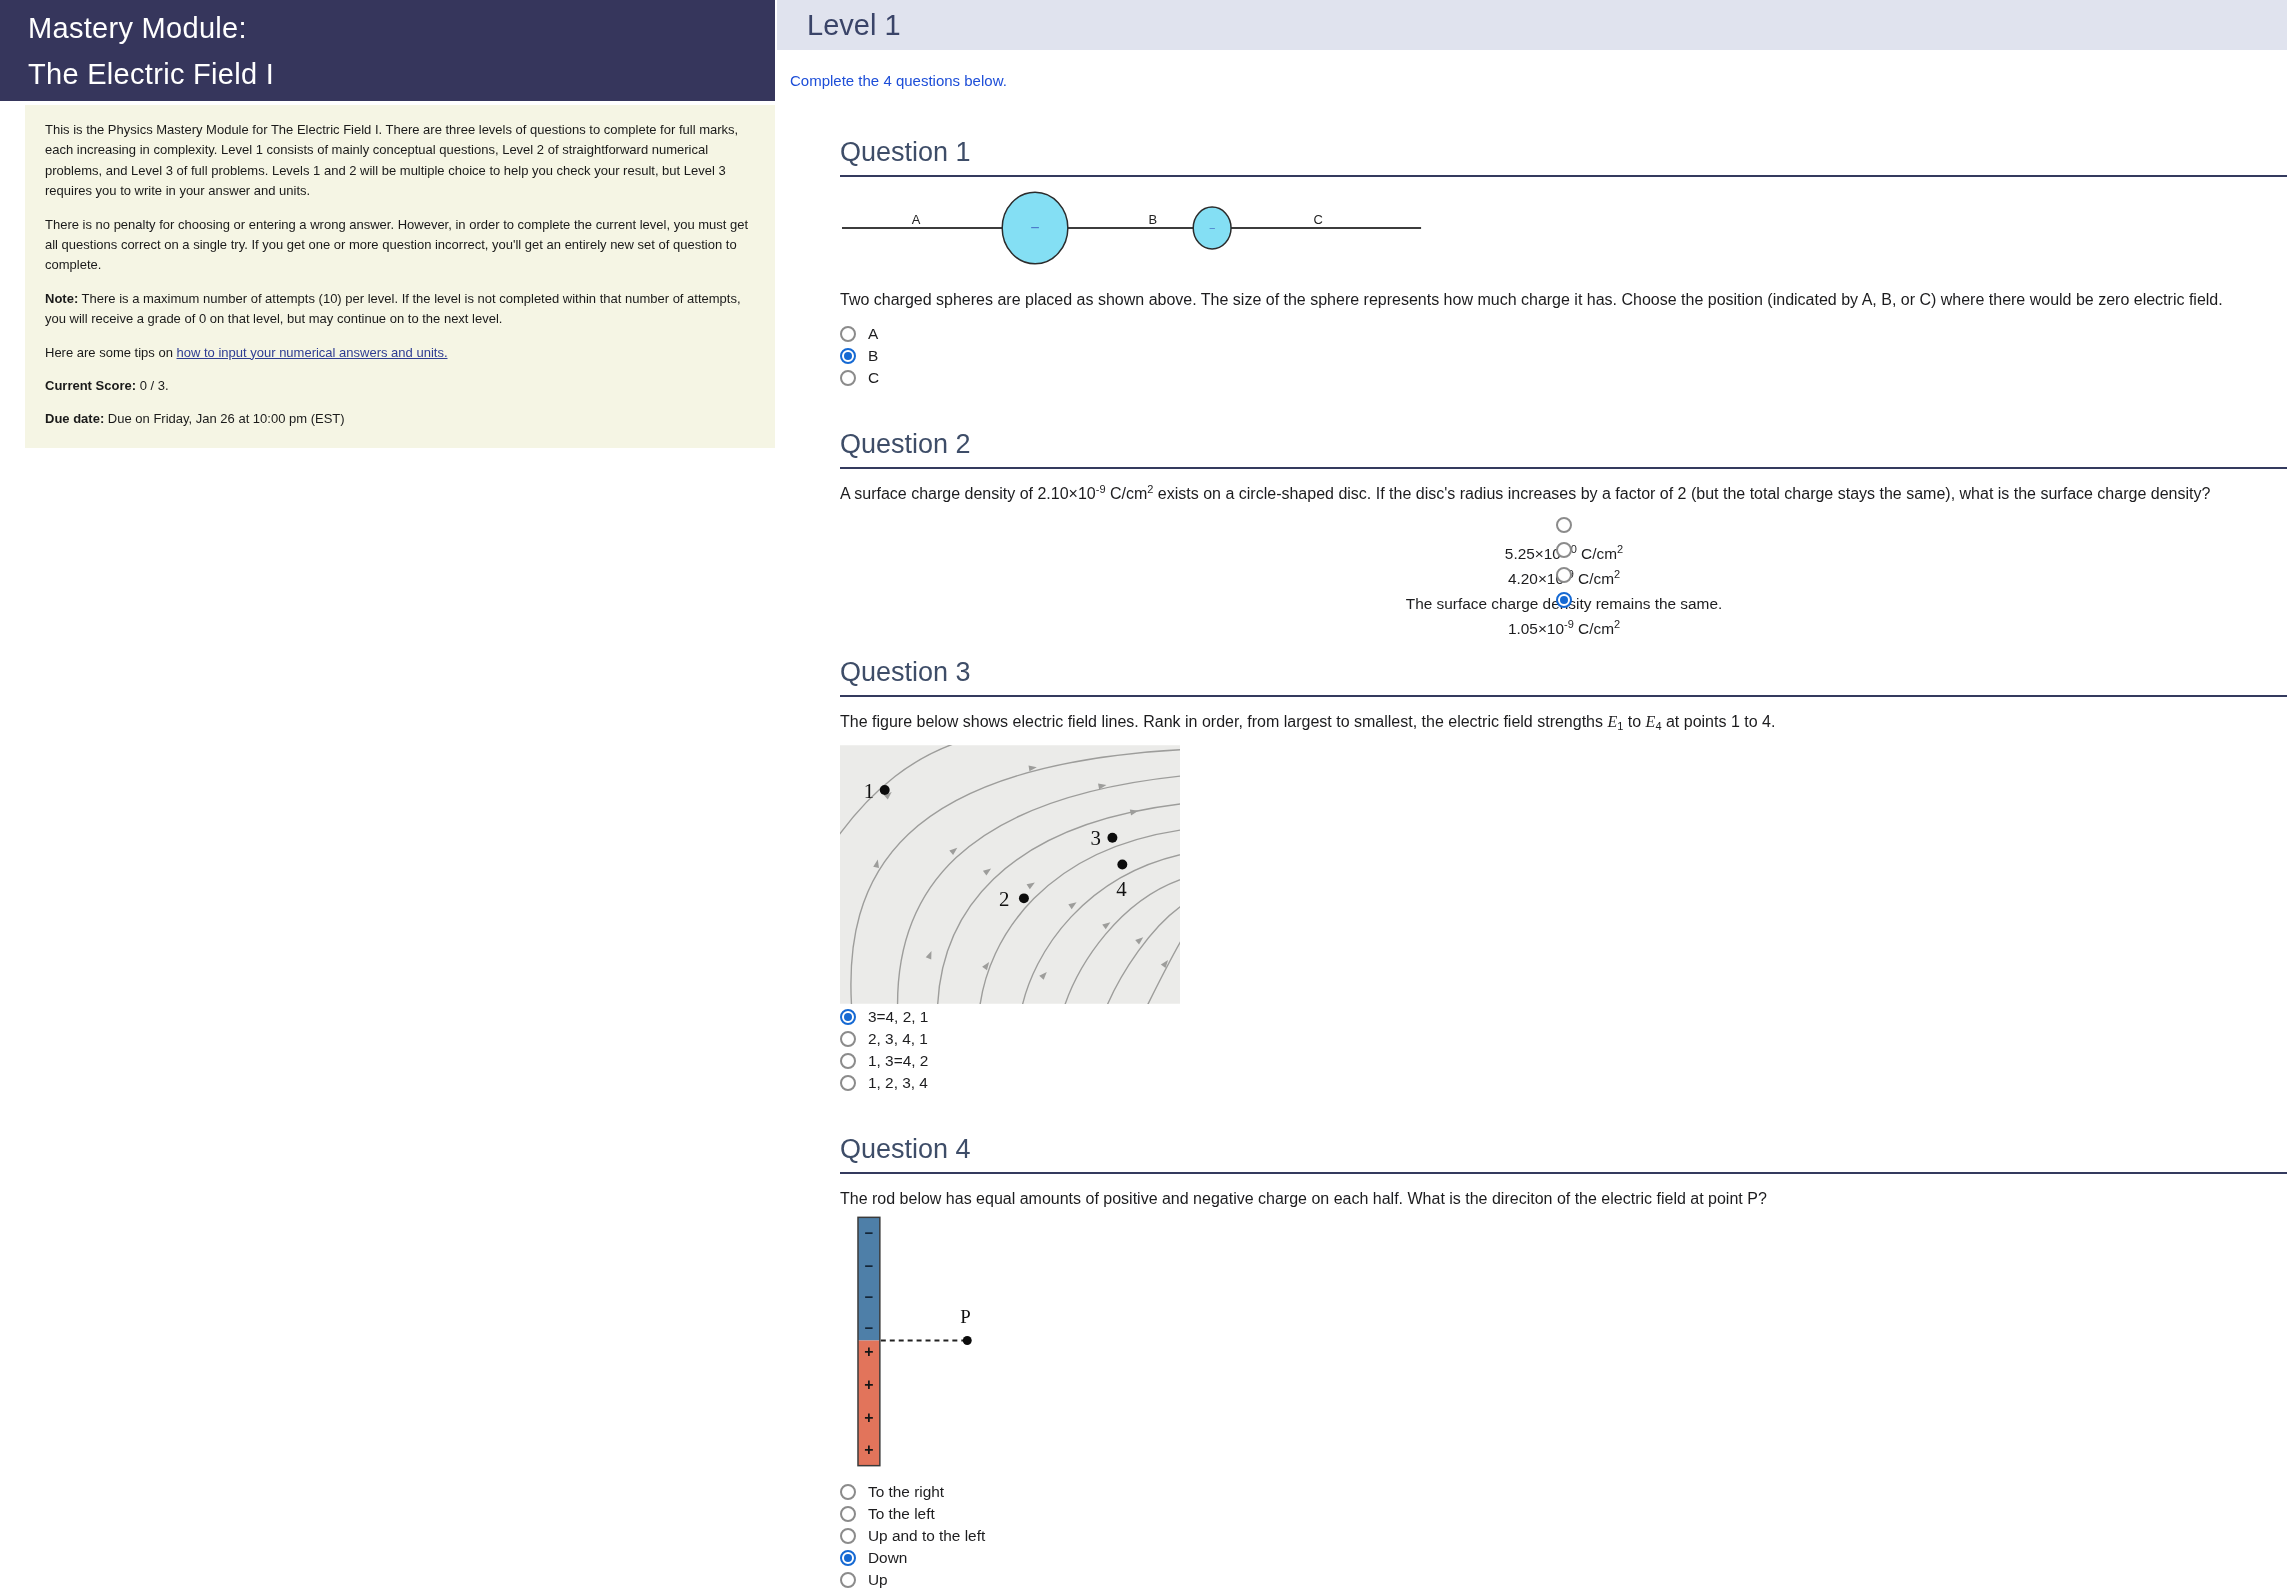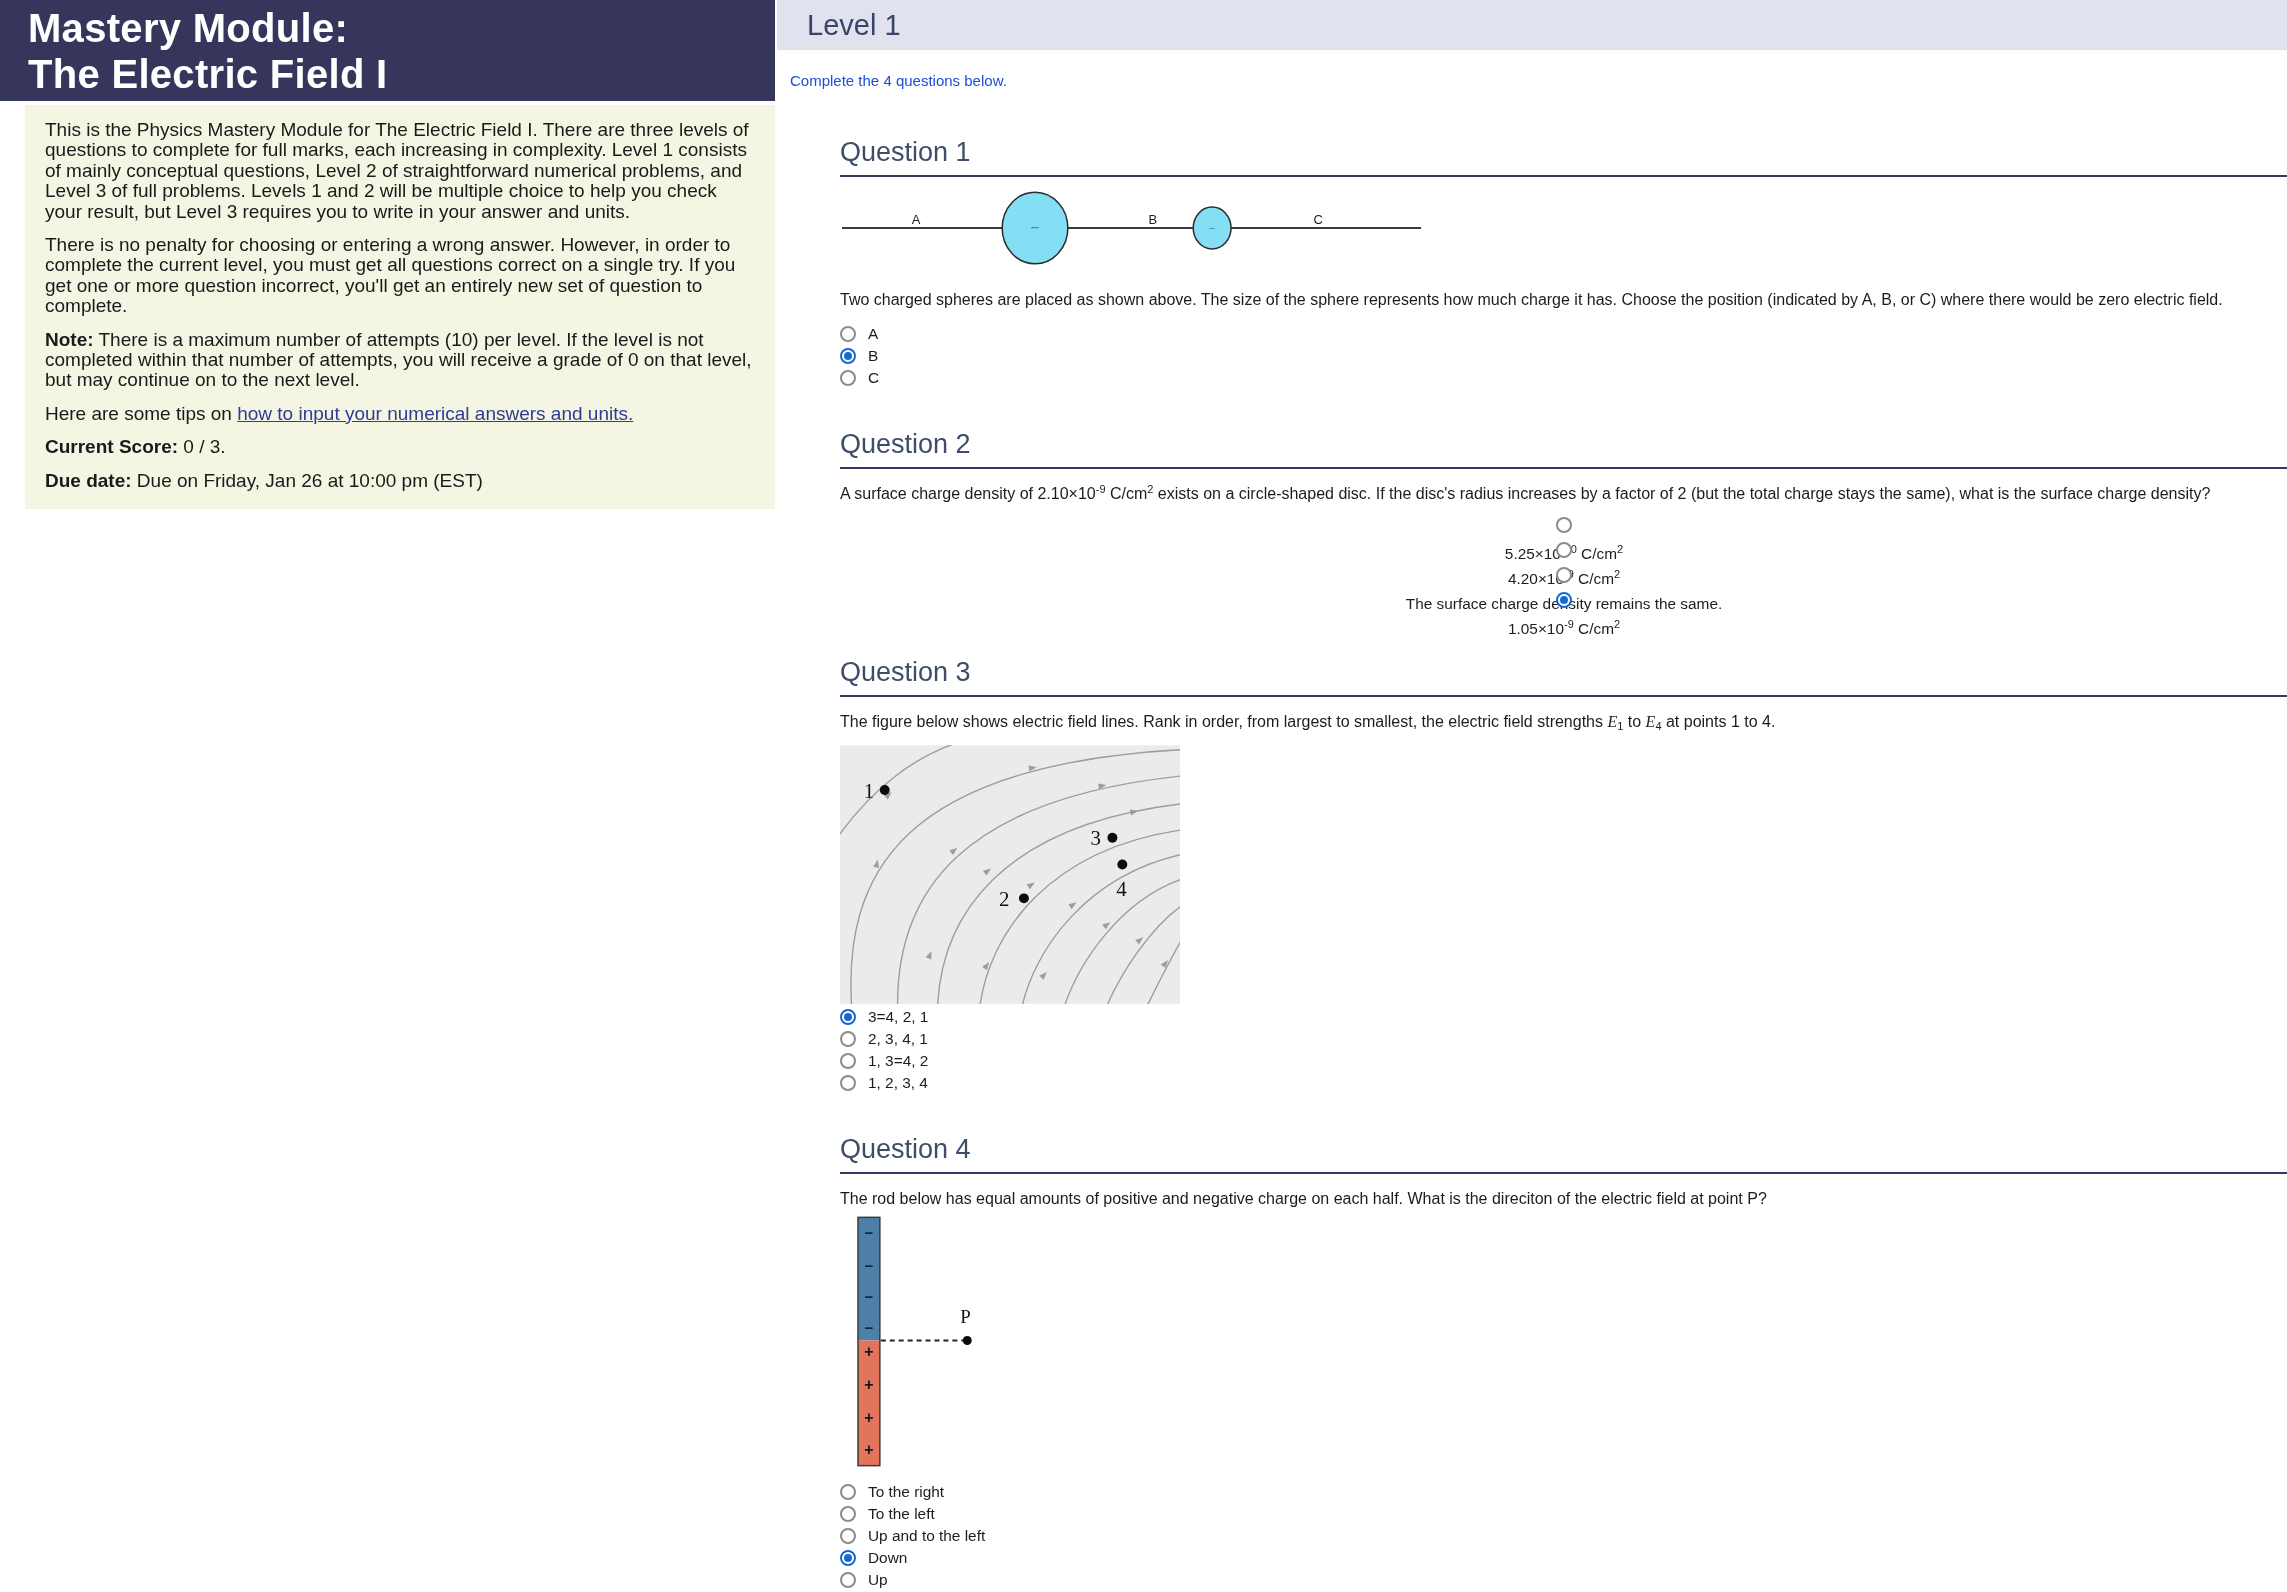--- a/index.html
+++ b/index.html
@@ -9,23 +9,23 @@
     --sphere-fill:#84dff4; --figure-bg:#ebebe9; --field-line:#9d9d9b;
     --rod-blue:#4e7fa8; --rod-red:#e2745b;
   }
   *{margin:0;padding:0;box-sizing:border-box;}
   body{font-family:"Liberation Sans","DejaVu Sans",sans-serif;background:#fff;}
   .page{position:relative;width:2288px;height:1592px;background:#fff;overflow:hidden;}
 
   
   .sidebar{position:absolute;left:0;top:0;width:775px;}
   .sidebar-header{background:var(--navy-header);height:101px;padding:5px 0 0 28px;}
-  .sidebar-header .title-line{color:#fff;font-size:40px;font-weight:700;line-height:46px;letter-spacing:0.3px;}
+  .sidebar-header .title-line{color:#fff;font-size:29px;font-weight:400;line-height:46px;letter-spacing:0.3px;}
   .sidebar-info{background:var(--sidebar-box-bg);margin:4px 0 0 25px;width:750px;padding:15px 20px 18px 20px;
-    font-size:19px;line-height:20.4px;color:#1a1a1a;}
+    font-size:13px;line-height:20.4px;color:#1a1a1a;}
   .sidebar-info p{margin-bottom:13px;}
   .sidebar-info p:last-child{margin-bottom:0;}
   .sidebar-info b{font-weight:700;}
   .sidebar-info a{color:var(--link);text-decoration:underline;cursor:pointer;}
 
   
   .main{position:absolute;left:777px;top:0;right:0;}
   .level-bar{height:50px;background:var(--level-bar-bg);display:flex;align-items:center;padding-left:30px;}
   .level-bar .level-title{font-size:29px;font-weight:400;color:var(--level-title);}
   .main-body{padding-left:13px;color:#1c1c1e;}

